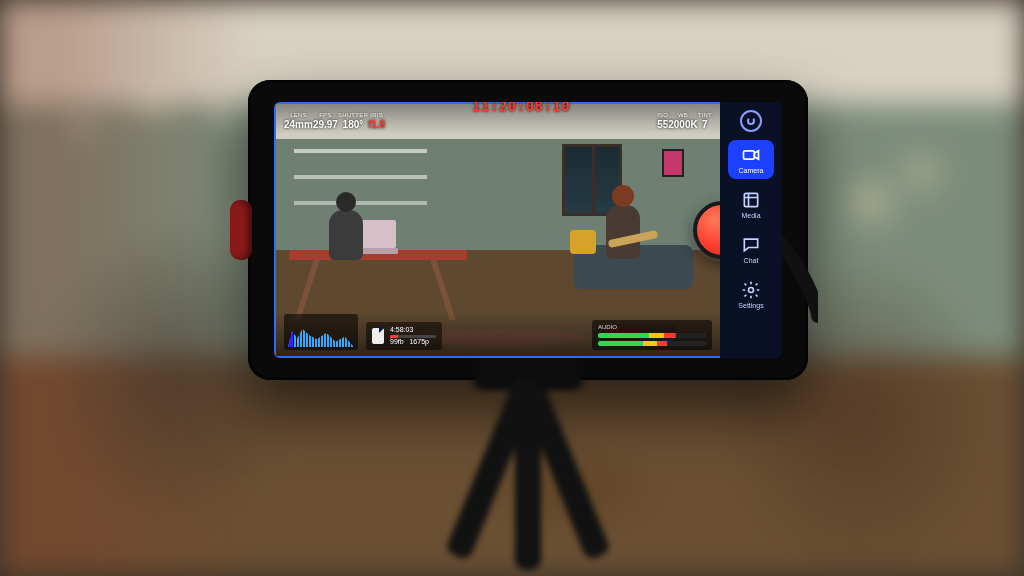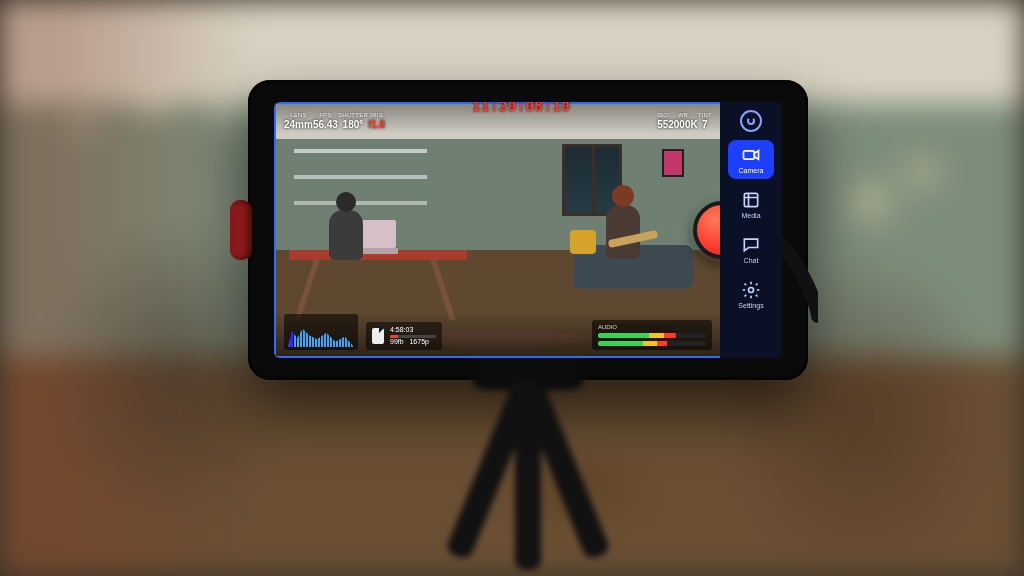--- a/index.html
+++ b/index.html
@@ -186,21 +186,21 @@
         <span class="coffee"></span>
       </div>
 
       <div class="hud-top">
         <div class="hud-group">
           <span class="hud-label">LENS</span>
           <span class="hud-val">24mm</span>
         </div>
         <div class="hud-group">
           <span class="hud-label">FPS</span>
-          <span class="hud-val">56.43</span>
+          <span class="hud-val">29.97</span>
         </div>
         <div class="hud-group">
           <span class="hud-label">SHUTTER</span>
           <span class="hud-val">180°</span>
         </div>
         <div class="hud-group">
           <span class="hud-label">IRIS</span>
           <span class="hud-val aperture">f1.8</span>
         </div>
         <span class="spacer"></span>

